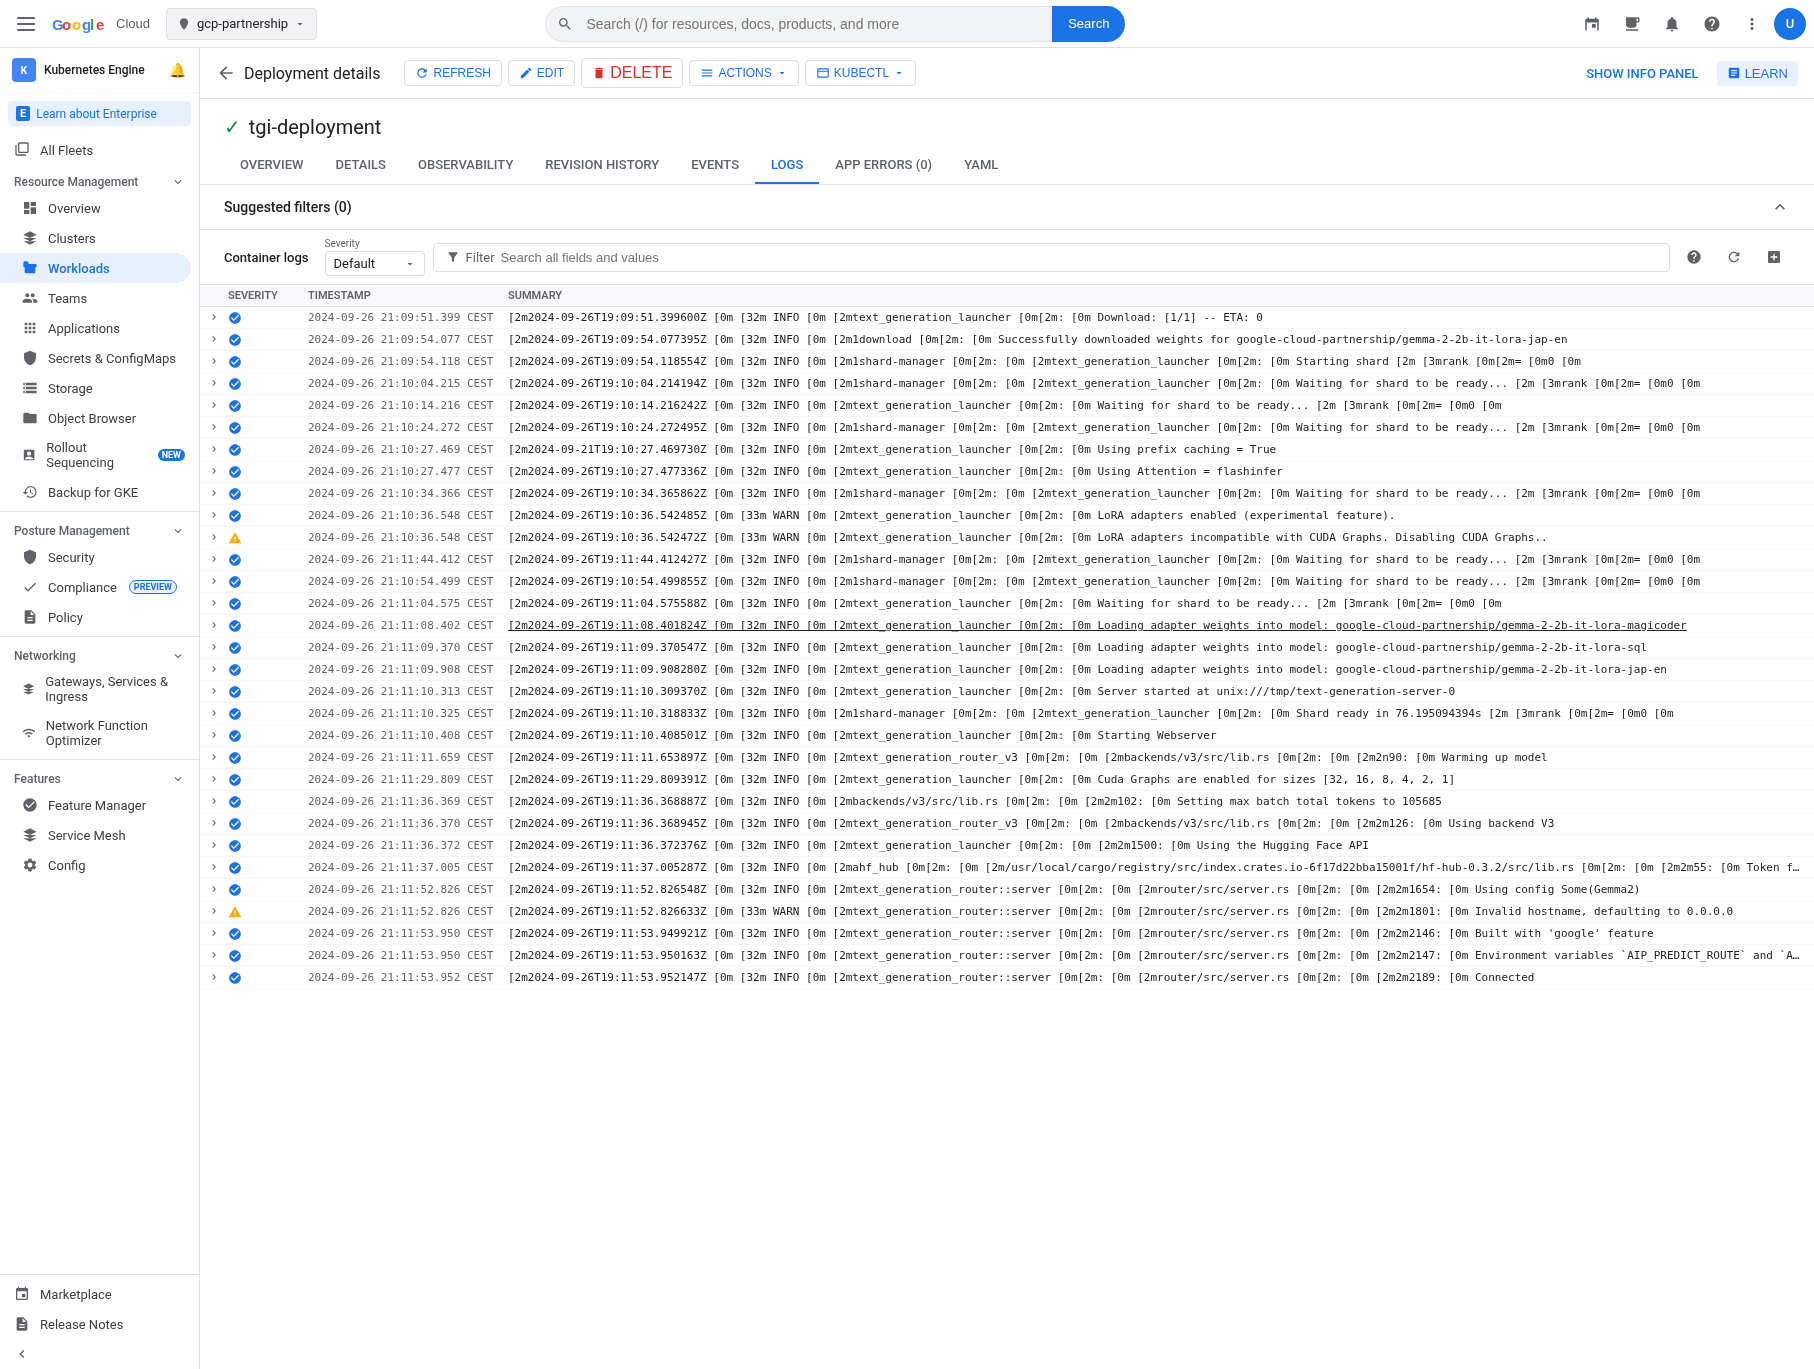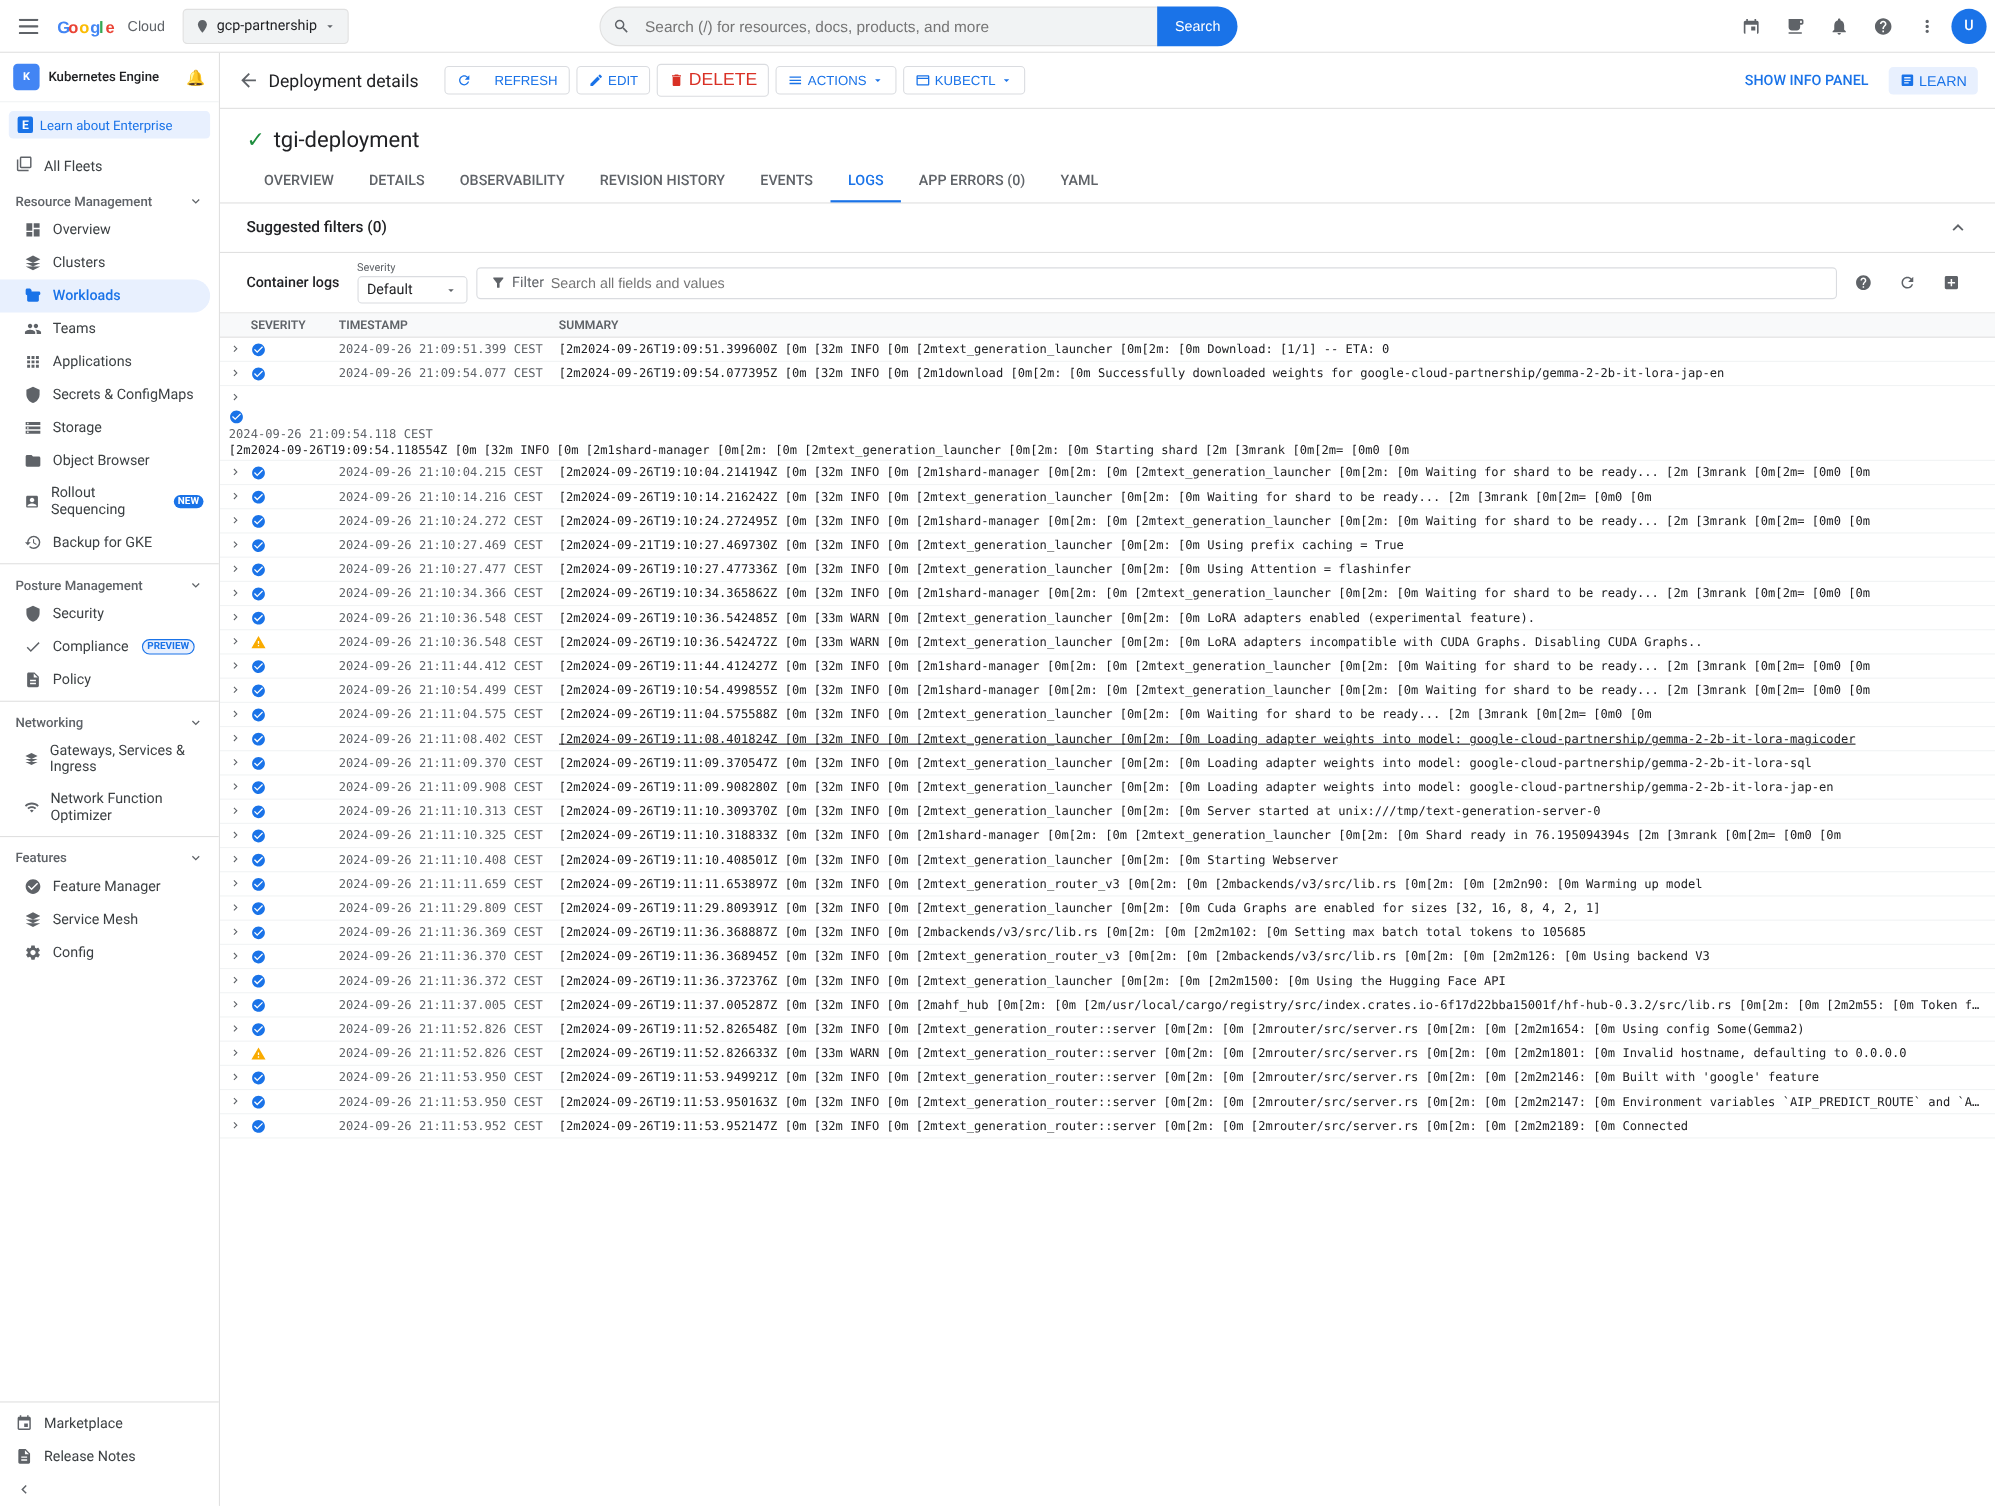--- a/index.html
+++ b/index.html
@@ -277,21 +277,21 @@
   <div style="flex:1;overflow-y:auto;background:#fff;display:flex;flex-direction:column;">
 
     <div style="display:flex;align-items:center;gap:8px;padding:10px 16px;border-bottom:1px solid #e0e0e0;background:#fff;flex-shrink:0;">
       <div style="color:#5f6368;cursor:pointer;font-size:18px;display:flex;align-items:center;">
         <svg width="20" height="20" viewBox="0 0 24 24" fill="#5f6368">
             <path d="M20 11H7.83l5.59-5.59L12 4l-8 8 8 8 1.41-1.41L7.83 13H20v-2z"></path>
           </svg>
       </div>
       <span style="font-size:16px;font-weight:400;color:#202124;">Deployment details</span>
       <div style="display:flex;align-items:center;gap:6px;margin-left:16px;">
-        <button style="display:flex;align-items:center;gap:20px;padding:5px 10px;border:1px solid #dadce0;border-radius:4px;cursor:pointer;font-size:12px;color:#1a73e8;background:#fff;font-weight:500;">
+        <button style="display:flex;align-items:center;gap:4px;padding:5px 10px;border:1px solid #dadce0;border-radius:4px;cursor:pointer;font-size:12px;color:#1a73e8;background:#fff;font-weight:500;">
           <svg width="14" height="14" viewBox="0 0 24 24" fill="#1a73e8">
               <path d="M17.65 6.35C16.2 4.9 14.21 4 12 4c-4.42 0-7.99 3.58-7.99 8s3.57 8 7.99 8c3.73 0 6.84-2.55 7.73-6h-2.08c-.82 2.33-3.04 4-5.65 4-3.31 0-6-2.69-6-6s2.69-6 6-6c1.66 0 3.14.69 4.22 1.78L13 11h7V4l-2.35 2.35z"></path>
             </svg>
           <span>REFRESH</span>
         </button>
         <button style="display:flex;align-items:center;gap:4px;padding:5px 10px;border:1px solid #dadce0;border-radius:4px;cursor:pointer;font-size:12px;color:#1a73e8;background:#fff;font-weight:500;">
           <svg width="14" height="14" viewBox="0 0 24 24" fill="#1a73e8">
               <path d="M3 17.25V21h3.75L17.81 9.94l-3.75-3.75L3 17.25zM20.71 7.04c.39-.39.39-1.02 0-1.41l-2.34-2.34c-.39-.39-1.02-.39-1.41 0l-1.83 1.83 3.75 3.75 1.83-1.83z"></path>
             </svg>
           <span>EDIT</span>
@@ -428,21 +428,21 @@
     <div style="width:80px;flex-shrink:0;display:flex;align-items:center;gap:4px;padding-top:2px;">
       <span style="display:inline-flex;align-items:center;justify-content:center;">
         <svg width="14" height="14" viewBox="0 0 24 24" fill="#1a73e8">
           <path d="M12 2C6.48 2 2 6.48 2 12s4.48 10 10 10 10-4.48 10-10S17.52 2 12 2zm-2 15l-5-5 1.41-1.41L10 14.17l7.59-7.59L19 8l-9 9z"></path>
         </svg>
       </span>
     </div>
     <div style="width:200px;flex-shrink:0;color:#5f6368;padding-top:2px;white-space:nowrap;overflow:hidden;text-overflow:ellipsis;">2024-09-26 21:09:54.077 CEST</div>
     <div style="flex:1;color:#202124;white-space:nowrap;overflow:hidden;text-overflow:ellipsis;padding-top:2px;">[2m2024-09-26T19:09:54.077395Z [0m [32m INFO [0m [2m1download [0m[2m: [0m Successfully downloaded weights for google-cloud-partnership/gemma-2-2b-it-lora-jap-en</div>
   </div>
-          <div style="display: flex; align-items: flex-start; padding: 2px 8px; border-bottom: 1px solid rgb(241, 243, 244); cursor: pointer; font-family: monospace; font-size: 11px; flex-direction: column;">
+          <div style="display: flex; align-items: flex-start; padding: 2px 8px; border-bottom: 1px solid rgb(241, 243, 244); cursor: pointer; font-family: monospace; font-size: 11px;">
     <div style="width:20px;flex-shrink:0;color:#5f6368;padding-top:2px;">
       <svg width="12" height="12" viewBox="0 0 24 24" fill="#5f6368">
                 <path d="M8.59 16.59L13.17 12 8.59 7.41 10 6l6 6-6 6z"></path>
               </svg>
     </div>
     <div style="width:80px;flex-shrink:0;display:flex;align-items:center;gap:4px;padding-top:2px;">
       <span style="display:inline-flex;align-items:center;justify-content:center;">
         <svg width="14" height="14" viewBox="0 0 24 24" fill="#1a73e8">
           <path d="M12 2C6.48 2 2 6.48 2 12s4.48 10 10 10 10-4.48 10-10S17.52 2 12 2zm-2 15l-5-5 1.41-1.41L10 14.17l7.59-7.59L19 8l-9 9z"></path>
         </svg>

